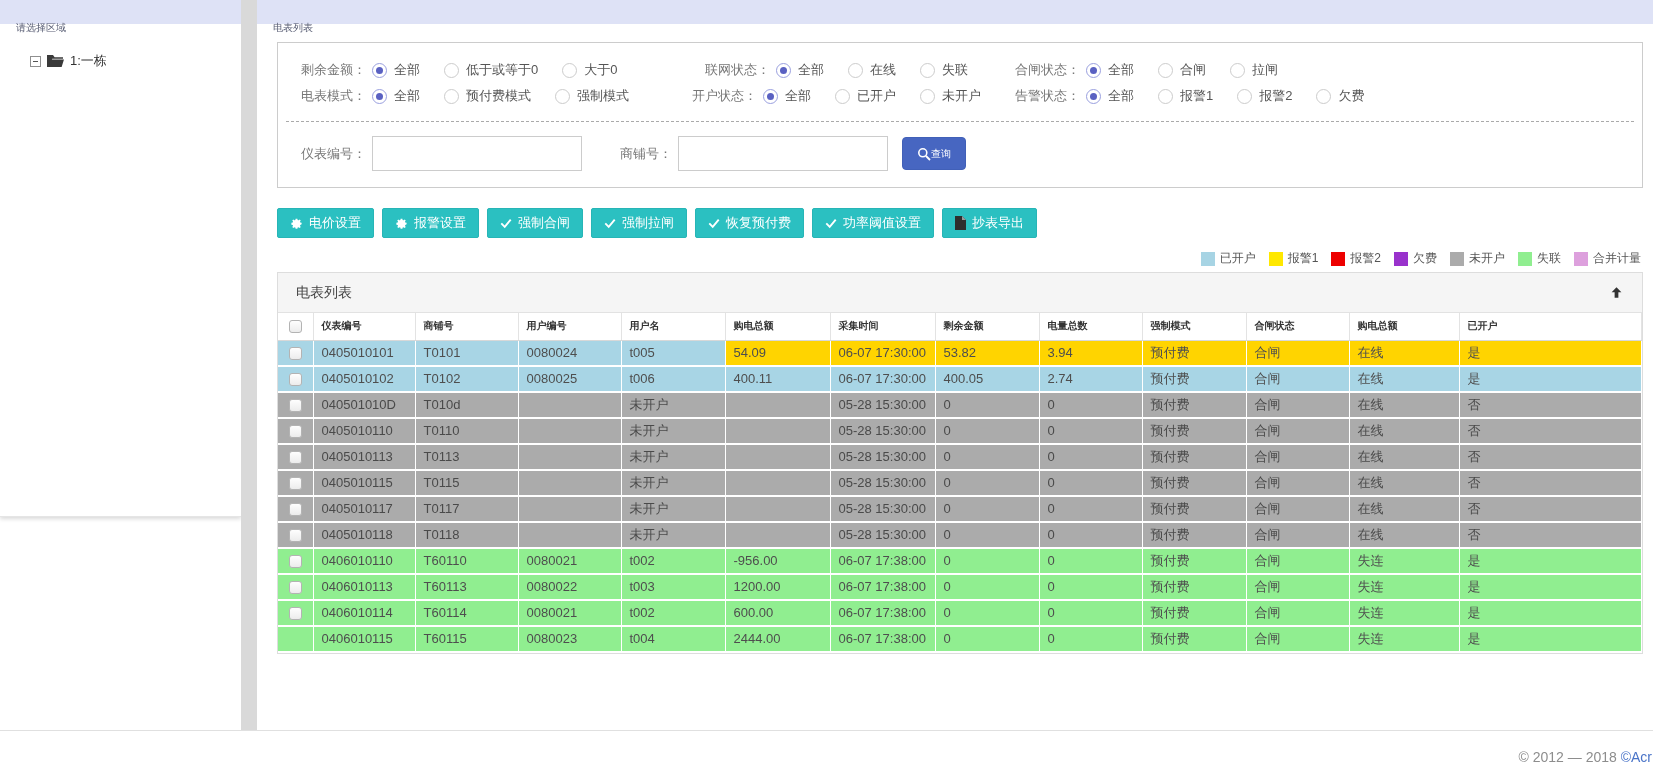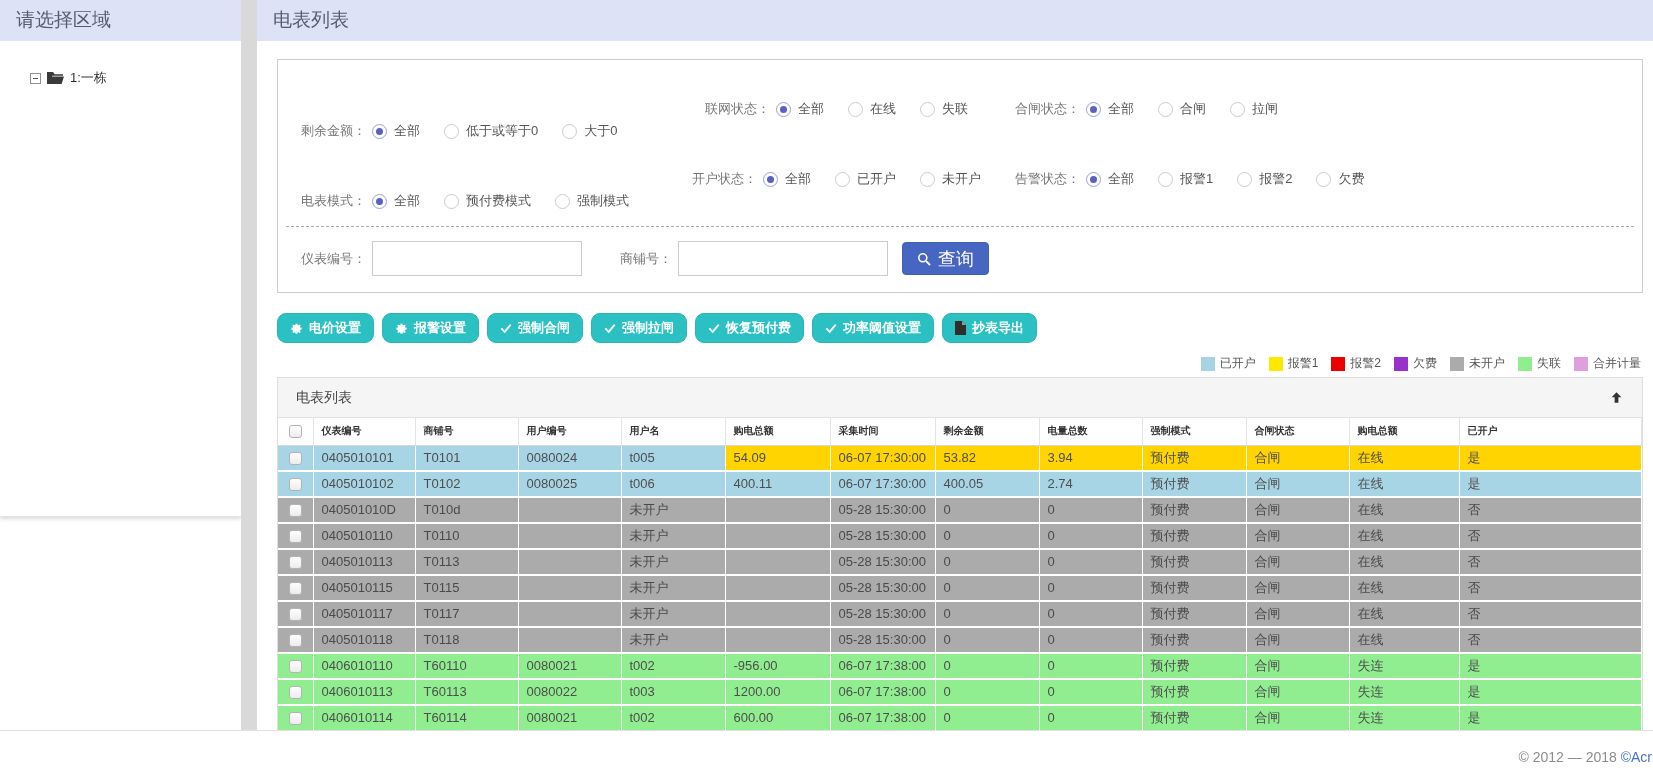--- a/index.html
+++ b/index.html
@@ -3,57 +3,57 @@
 <meta charset="utf-8">
 <style>
   * { box-sizing: border-box; margin: 0; padding: 0; }
   html,body { width:1653px; height:784px; overflow:hidden; background:#fff;
     font-family:"Liberation Sans","DejaVu Sans",sans-serif; }
   .page { display:flex; width:1653px; height:730px; }
 
   
   .sidebar { width:241px; flex:0 0 241px; background:#fff; }
   .sidebar-card { background:#fff; height:517px; box-shadow:0 2px 4px rgba(0,0,0,.15); border-bottom:1px solid #e5e5e5; }
-  .panel-head { height:41px; line-height:40px; background:#dee2f6; color:#565b72; font-size:19px; padding:0 16px; }
+  .panel-head { height:24px; line-height:40px; background:#dee2f6; color:#565b72; font-size:10px; padding:8px 16px; }
   .sidebar-body { padding:28px 0 0 30px; }
   .tree-root { display:flex; align-items:center; gap:6px; font-size:13px; color:#333; cursor:pointer; }
   .expander { width:11px; height:11px; border:1px solid #8f8f8f; background:#fff; position:relative; flex:0 0 11px; }
   .expander::after { content:""; position:absolute; left:2px; right:2px; top:4px; height:1px; background:#555; }
   .tree-children { margin-left:25px; border-left:1px dotted #b0b0b0; margin-top:2px; }
   .tree-child { display:flex; align-items:center; gap:6px; font-size:13px; color:#333; padding:3px 0 3px 0; margin-left:0; cursor:pointer; position:relative; padding-left:14px; }
   .tree-child::before { content:""; position:absolute; left:0; top:50%; width:12px; height:1px; border-top:1px dotted #b0b0b0; }
   .ic { display:inline-flex; align-items:center; justify-content:center; }
 
   
   .gutter { width:16px; flex:0 0 16px; background:#d9d9d9; cursor:col-resize; }
 
   
   .main { flex:1 1 auto; overflow:hidden; background:#fff; }
   .content { padding:18px 10px 0 20px; }
 
   .filter-box { border:1px solid #ccc; padding:14px 0 16px 0; }
   .filter-row { display:flex; align-items:center; padding:4px 0; }
   .filter-group { display:flex; align-items:center; }
-  .filter-group.g0 { width:414px;margin-top:44px; }
+  .filter-group.g0 { width:414px; }
   .filter-group.g1 { width:300px; }
   .fg-label { width:88px; text-align:right; color:#777; font-size:13px; margin-right:6px; white-space:nowrap; }
   .radio-opt { display:inline-flex; align-items:center; gap:7px; margin-right:24px; cursor:pointer; }
   .radio { width:15px; height:15px; border:1px solid #ccc; border-radius:50%; background:#fff; position:relative; flex:0 0 15px; }
   .radio.checked { border-color:#9aa0df; }
   .radio.checked::after { content:""; position:absolute; left:3px; top:3px; width:7px; height:7px; border-radius:50%; background:#5a61c2; }
   .radio-label { font-size:13px; color:#555; white-space:nowrap; }
   .dashed { border-top:1px dashed #aaa; margin:12px 8px; }
   .search-row { display:flex; align-items:center; padding-top:2px; }
   .search-row label { width:88px; text-align:right; color:#777; font-size:13px; margin-right:6px; white-space:nowrap; }
   .search-row input { width:210px; height:35px; border:1px solid #ccc; background:#fff; padding:0 8px; font-size:13px; color:#333; outline:none; }
   .search-row .lbl2 { width:70px; margin-left:20px; }
-  .query-btn { margin-left:14px; height:33px; padding:0 14px; background:#4766c1; border:1px solid #4160b8; border-radius:4px; color:#fff; font-size:18px; display:inline-flex; align-items:center; gap:7px; cursor:pointer; }
+  .query-btn { margin-left:14px; height:33px; padding:0 14px; background:#4766c1; border:1px solid #4160b8; border-radius:4px; color:#fff; font-size:10px; display:inline-flex; align-items:center; cursor:pointer; }
 
   .toolbar { margin-top:20px; display:flex; gap:8px; }
-  .tb-btn { height:30px; padding:0 12px; background:#2bc0c1; border:1px solid #27b5b6; border-radius:9px; color:#fff; font-size:13px; display:inline-flex; align-items:center; gap:6px; cursor:pointer; white-space:nowrap;font-weight:bold; }
+  .tb-btn { height:30px; padding:0 12px; background:#2bc0c1; border:1px solid #27b5b6; border-radius:2px; color:#fff; font-size:13px; display:inline-flex; align-items:center; gap:6px; cursor:pointer; white-space:nowrap; }
 
   .legend { margin-top:12px; display:flex; justify-content:flex-end; align-items:center; gap:13px; padding-right:2px; }
   .legend-item { display:inline-flex; align-items:center; gap:5px; font-size:12px; color:#555; }
   .legend-sq { width:14px; height:14px; display:inline-block; }
 
   .table-panel { margin-top:5px; border:1px solid #ddd; }
   .table-panel-head { height:40px; background:#f5f5f5; border-bottom:1px solid #e2e2e2; display:flex; align-items:center; justify-content:space-between; padding:0 18px; font-size:14px; color:#444; }
   .collapse-icon { cursor:pointer; display:inline-flex; }
 
   table.meter-table { width:100%; border-collapse:collapse; table-layout:fixed; }

